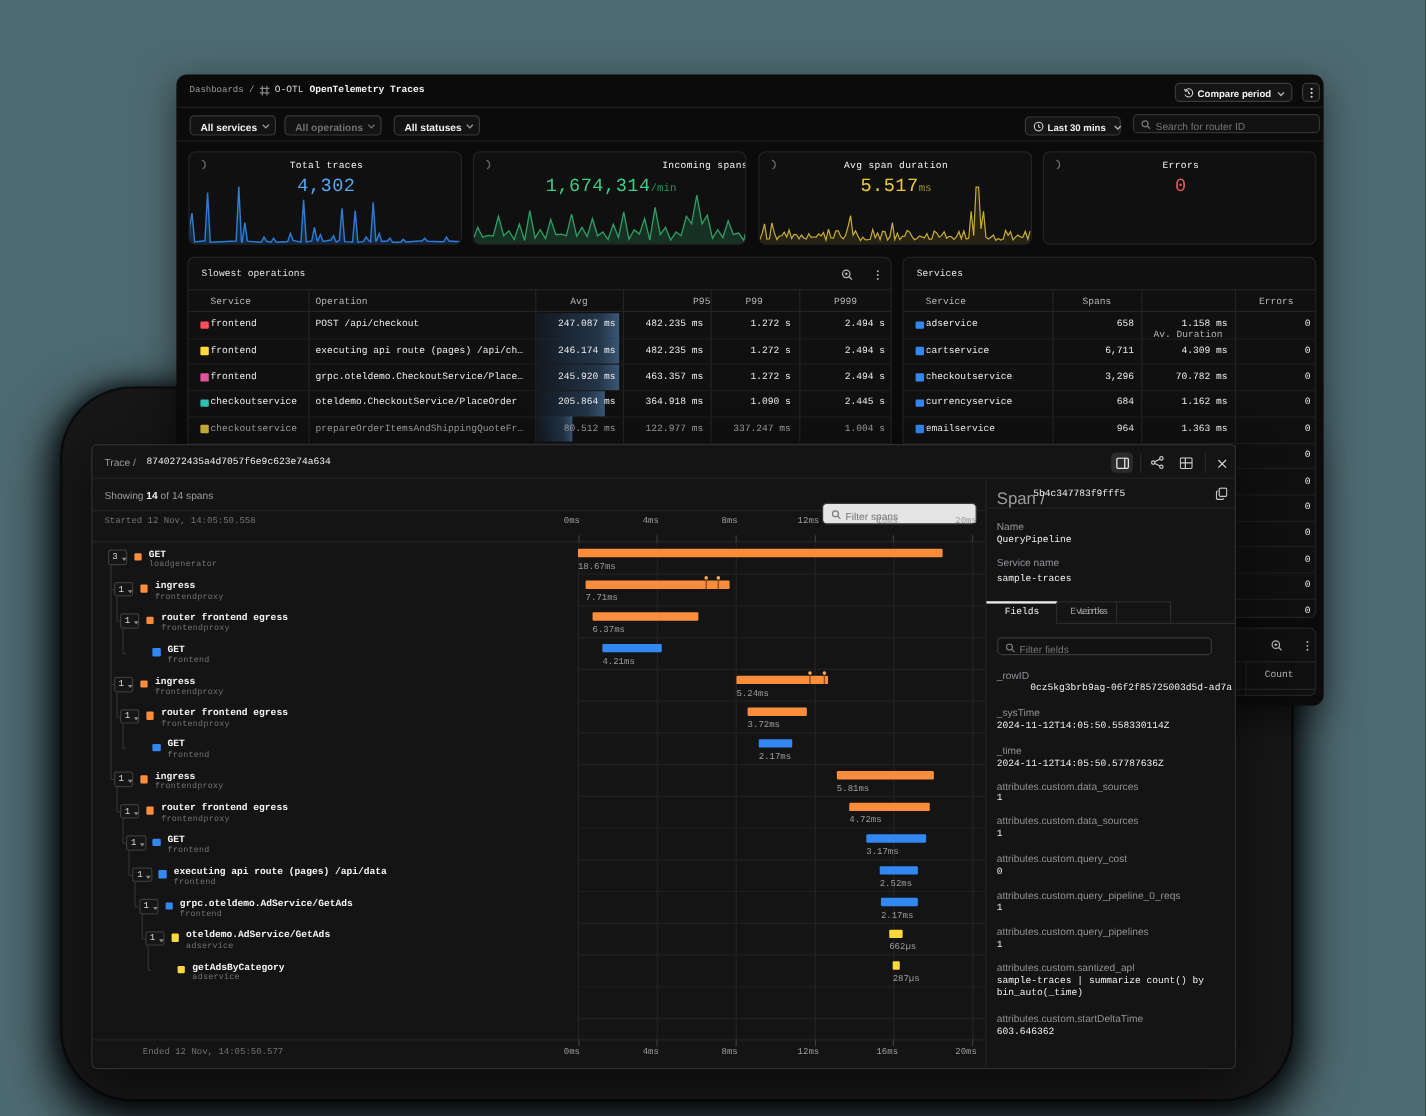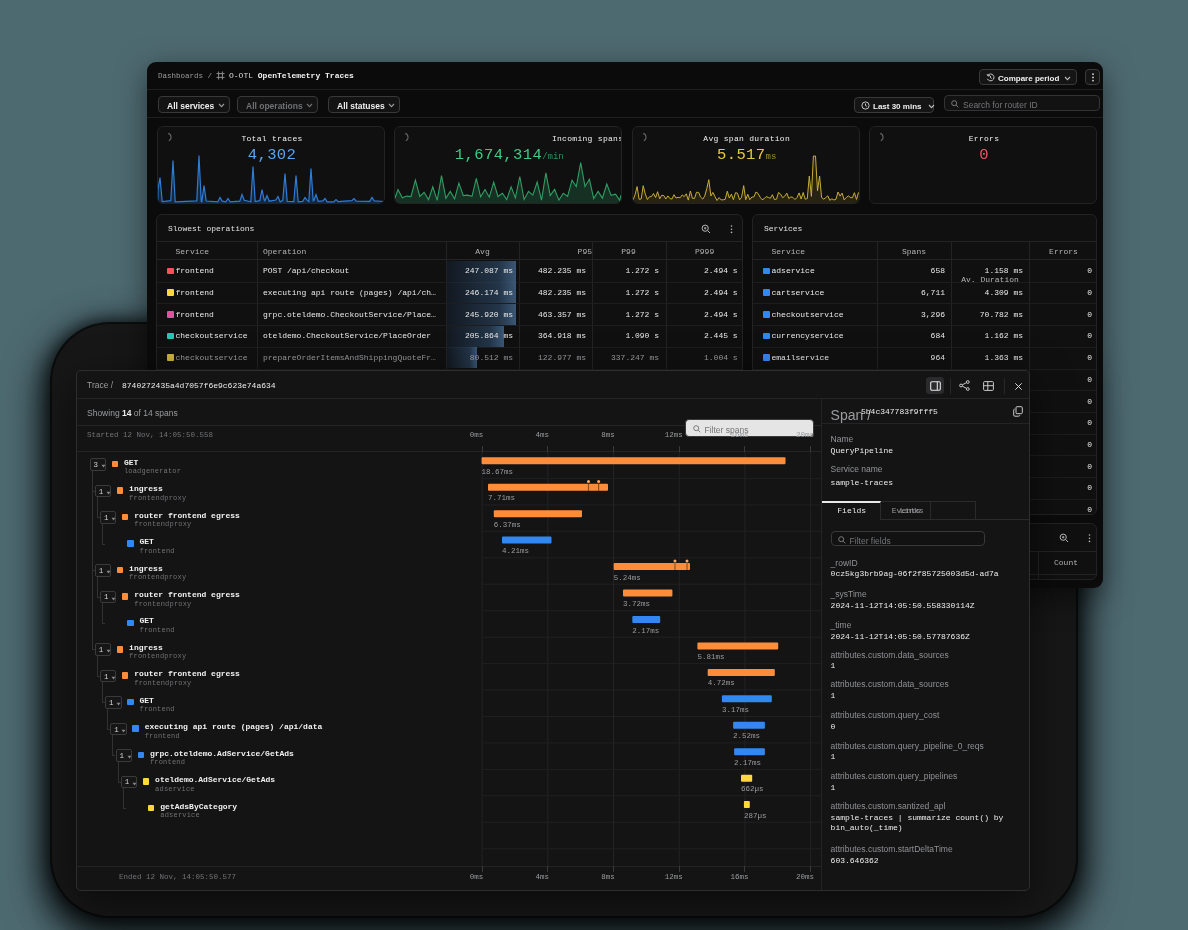--- a/index.html
+++ b/index.html
@@ -329,29 +329,29 @@
     <div class="sans" style="left:753.6px;top:93.4px;font-size:8.5px;color:#93959a;">Service name</div>
     <div style="left:753.6px;top:106.7px;font-size:8px;color:#ececec;text-align:center;">sample-traces</div>
     <div style="left:745px;top:129.6px;width:209px;height:19.4px;"></div>
     <div style="left:745px;top:129.6px;width:59.4px;height:19.4px;border-top:2px solid #e8e8e8;border-right:1px solid #2a2a2c;"></div>
     <div style="left:745px;top:131px;width:59.4px;height:12px;font-size:8px;color:#ececec;text-align:center;padding-top:4px;position:absolute;">Fields</div>
     <div style="left:804.4px;top:129.6px;width:49.6px;height:19.4px;border-bottom:1px solid #2a2a2c;border-right:1px solid #2a2a2c;border-top:1px solid #2a2a2c;"></div>
     <div style="left:804.4px;top:135px;width:49.6px;height:10px;font-size:8px;color:#9a9c9e;text-align:center;">Events</div>
     <div style="left:854px;top:129.6px;width:45.3px;height:19.4px;border-bottom:1px solid #2a2a2c;border-right:1px solid #2a2a2c;border-top:1px solid #2a2a2c;"></div>
     <div style="left:812px;top:135px;width:45.3px;height:10px;font-size:8px;color:#9a9c9e;text-align:center;">Links</div>
     <div style="left:899.3px;top:148px;width:54.7px;height:1px;background:#2a2a2c;"></div>
-    <div style="left:753.6px;top:160.4px;width:154px;height:15px;border:1px solid #39393b;border-radius:4px;background:#121213;padding-left:28px;">
+    <div style="left:753.6px;top:160.4px;width:179px;height:15px;border:1px solid #39393b;border-radius:4px;background:#121213;padding-left:28px;">
       <svg style="left:6px;top:3.6px" width="8" height="8" viewBox="0 0 8 8">
         <circle cx="3.2" cy="3.2" r="2.5" stroke="#7a7a7a" fill="none" stroke-width="1"></circle>
         <path d="M5.2 5.2 L7.3 7.3" stroke="#7a7a7a" stroke-width="1"></path>
       </svg>
       <div class="sans" style="left:18px;top:3.4px;font-size:8.5px;color:#737577;white-space:nowrap;">Filter fields</div>
     </div>
     <div class="sans" style="left:753.6px;top:186.7px;font-size:8.5px;color:#8f9194;white-space:nowrap;">_rowID</div>
-    <div style="left:753.6px;top:198.39999999999998px;width:196px;font-size:8px;color:#ececec;line-height:10.2px;">0cz5kg3brb9ag-06f2f85725003d5d-ad7a</div>
+    <div style="left:753.6px;top:198.39999999999998px;width:196px;font-size:8px;color:#ececec;line-height:10.2px;text-align:right;">0cz5kg3brb9ag-06f2f85725003d5d-ad7a</div>
     <div class="sans" style="left:753.6px;top:218px;font-size:8.5px;color:#8f9194;white-space:nowrap;">_sysTime</div>
     <div style="left:753.6px;top:229.7px;width:196px;font-size:8px;color:#ececec;line-height:10.2px;">2024-11-12T14:05:50.558330114Z</div>
     <div class="sans" style="left:753.6px;top:249px;font-size:8.5px;color:#8f9194;white-space:nowrap;">_time</div>
     <div style="left:753.6px;top:260.7px;width:196px;font-size:8px;color:#ececec;line-height:10.2px;">2024-11-12T14:05:50.57787636Z</div>
     <div class="sans" style="left:753.6px;top:278.5px;font-size:8.5px;color:#8f9194;white-space:nowrap;">attributes.custom.data_sources</div>
     <div style="left:753.6px;top:290.2px;width:196px;font-size:8px;color:#ececec;line-height:10.2px;">1</div>
     <div class="sans" style="left:753.6px;top:308.4px;font-size:8.5px;color:#8f9194;white-space:nowrap;">attributes.custom.data_sources</div>
     <div style="left:753.6px;top:320.09999999999997px;width:196px;font-size:8px;color:#ececec;line-height:10.2px;">1</div>
     <div class="sans" style="left:753.6px;top:339.2px;font-size:8.5px;color:#8f9194;white-space:nowrap;">attributes.custom.query_cost</div>
     <div style="left:753.6px;top:350.9px;width:196px;font-size:8px;color:#ececec;line-height:10.2px;">0</div>

